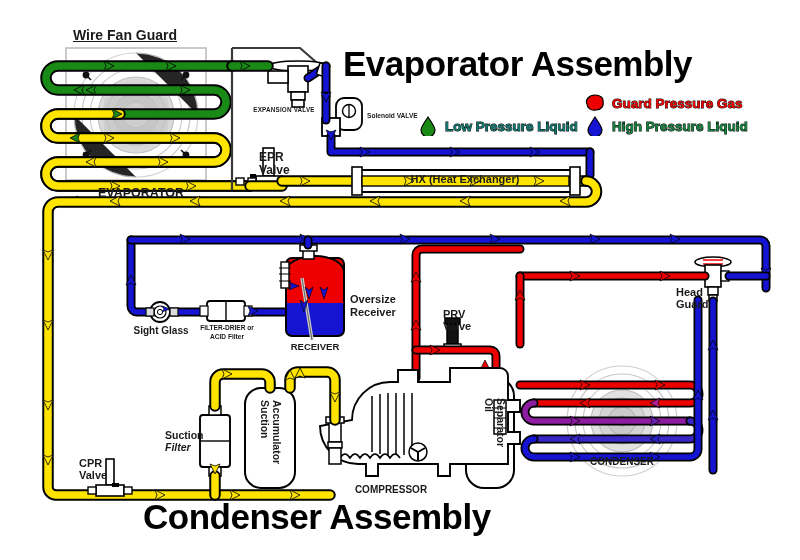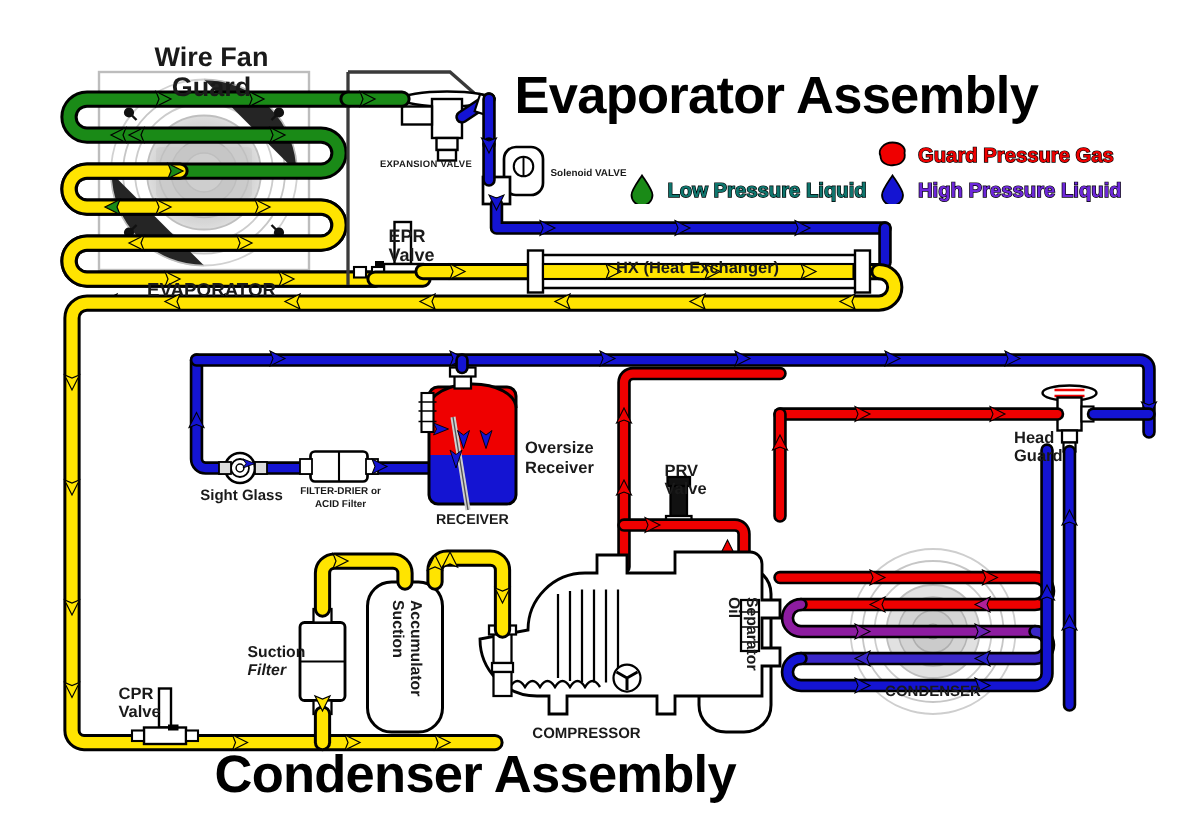--- a/index.html
+++ b/index.html
@@ -13,21 +13,21 @@
   #title-top{left:343px;top:44px;font-size:35px;}
   #title-bottom{left:143px;top:497px;font-size:35px;}
 
   .legend-row{position:absolute;display:flex;align-items:center;gap:7px;}
   .lg-text{font-size:13.5px;font-weight:bold;
            font-family:"Liberation Sans", sans-serif;
            -webkit-text-stroke:0.9px #000;paint-order:stroke fill;}
   .lg-lpg{color:#ffe400;}
   .lg-lpl{color:#0f766e;}
   .lg-hpg{color:#ef0000;}
-  .lg-hpl{color:#6d28d9;}
+  .lg-hpl{color:#15803d;}
 
   .cap{position:absolute;color:#1a1a1a;font-weight:600;
        font-family:"Liberation Sans", sans-serif;line-height:1.12;}
   .cap.c{text-align:center;}
   .vert{writing-mode:vertical-rl;text-orientation:mixed;}
 </style>
 </head>
 <body>
 
 <div id="stage">
@@ -447,21 +447,21 @@
   </svg>
   <span class="lg-text lg-hpg">Guard Pressure Gas</span>
 </div>
 <div class="legend-row" style="left:585px;top:116px;">
   <svg width="20" height="20">
     <path d="M10 1 C14 7 17 11 17 14 A7 7 0 0 1 3 14 C3 11 6 7 10 1 Z" fill="#1414d2" stroke="#000" stroke-width="1.2"></path>
   </svg>
   <span class="lg-text lg-hpl">High Pressure Liquid</span>
 </div>
 
-<div class="cap c" style="left:86px;top:28px;width:110px;font-size:18px;">Wire Fan Guard</div>
+<div class="cap c" style="left:70px;top:28px;width:110px;font-size:14px;text-decoration:underline;">Wire Fan Guard</div>
 <div class="cap c" style="left:86px;top:186px;width:110px;font-size:12.5px;text-align:center;">EVAPORATOR</div>
 <div class="cap c" style="left:248px;top:106px;width:72px;font-size:6.3px;letter-spacing:0.2px;">EXPANSION VALVE</div>
 <div class="cap" style="left:367px;top:112px;font-size:6.6px;">Solenoid VALVE</div>
 <div class="cap" style="left:259px;top:151px;font-size:12px;">EPR</div>
 <div class="cap" style="left:259px;top:164px;font-size:12px;">Valve</div>
 <div class="cap c" style="left:390px;top:173px;width:150px;font-size:11px;">HX (Heat Exchanger)</div>
 <div class="cap c" style="left:122px;top:325px;width:78px;font-size:10px;">Sight Glass</div>
 <div class="cap c" style="left:190px;top:324px;width:74px;font-size:6.6px;">FILTER-DRIER or</div>
 <div class="cap c" style="left:190px;top:333px;width:74px;font-size:6.6px;">ACID Filter</div>
 <div class="cap c" style="left:280px;top:342px;width:70px;font-size:9.5px;">RECEIVER</div>

